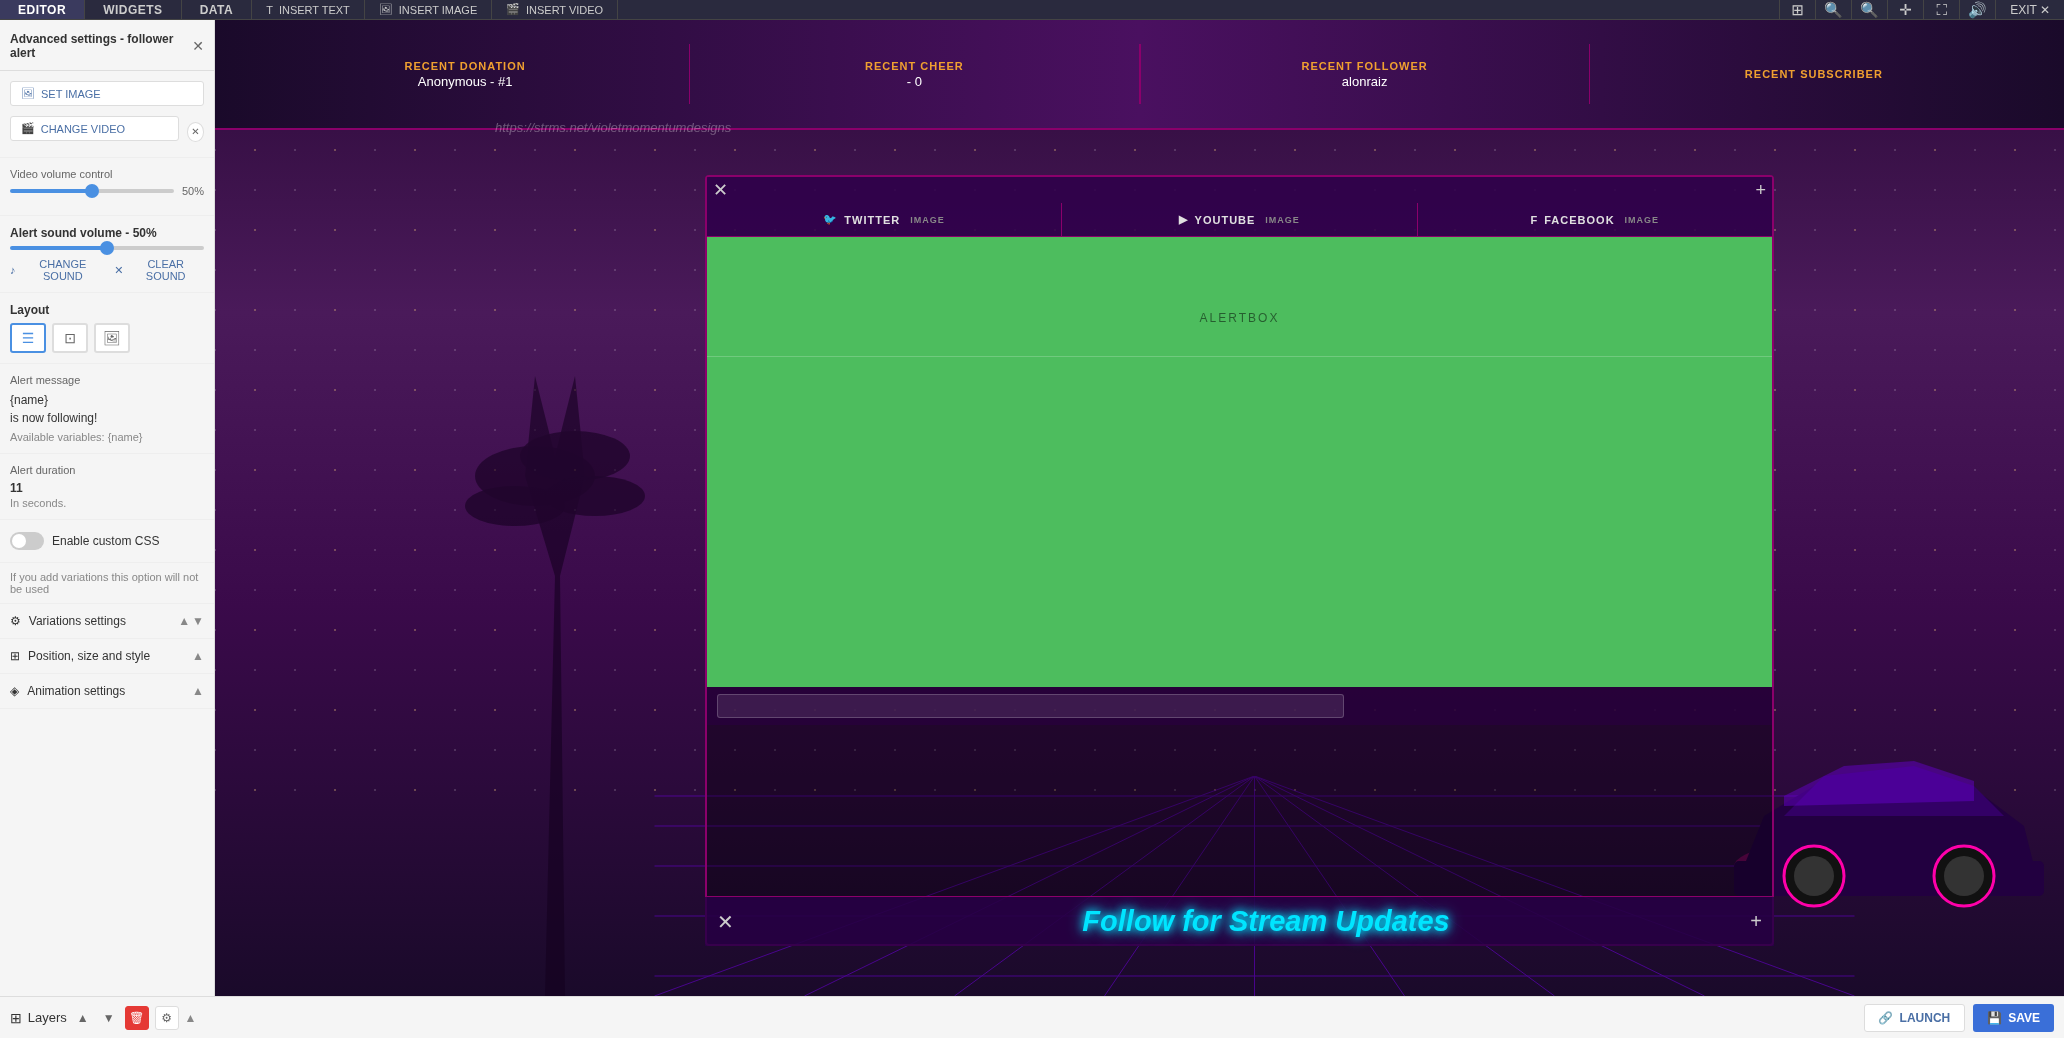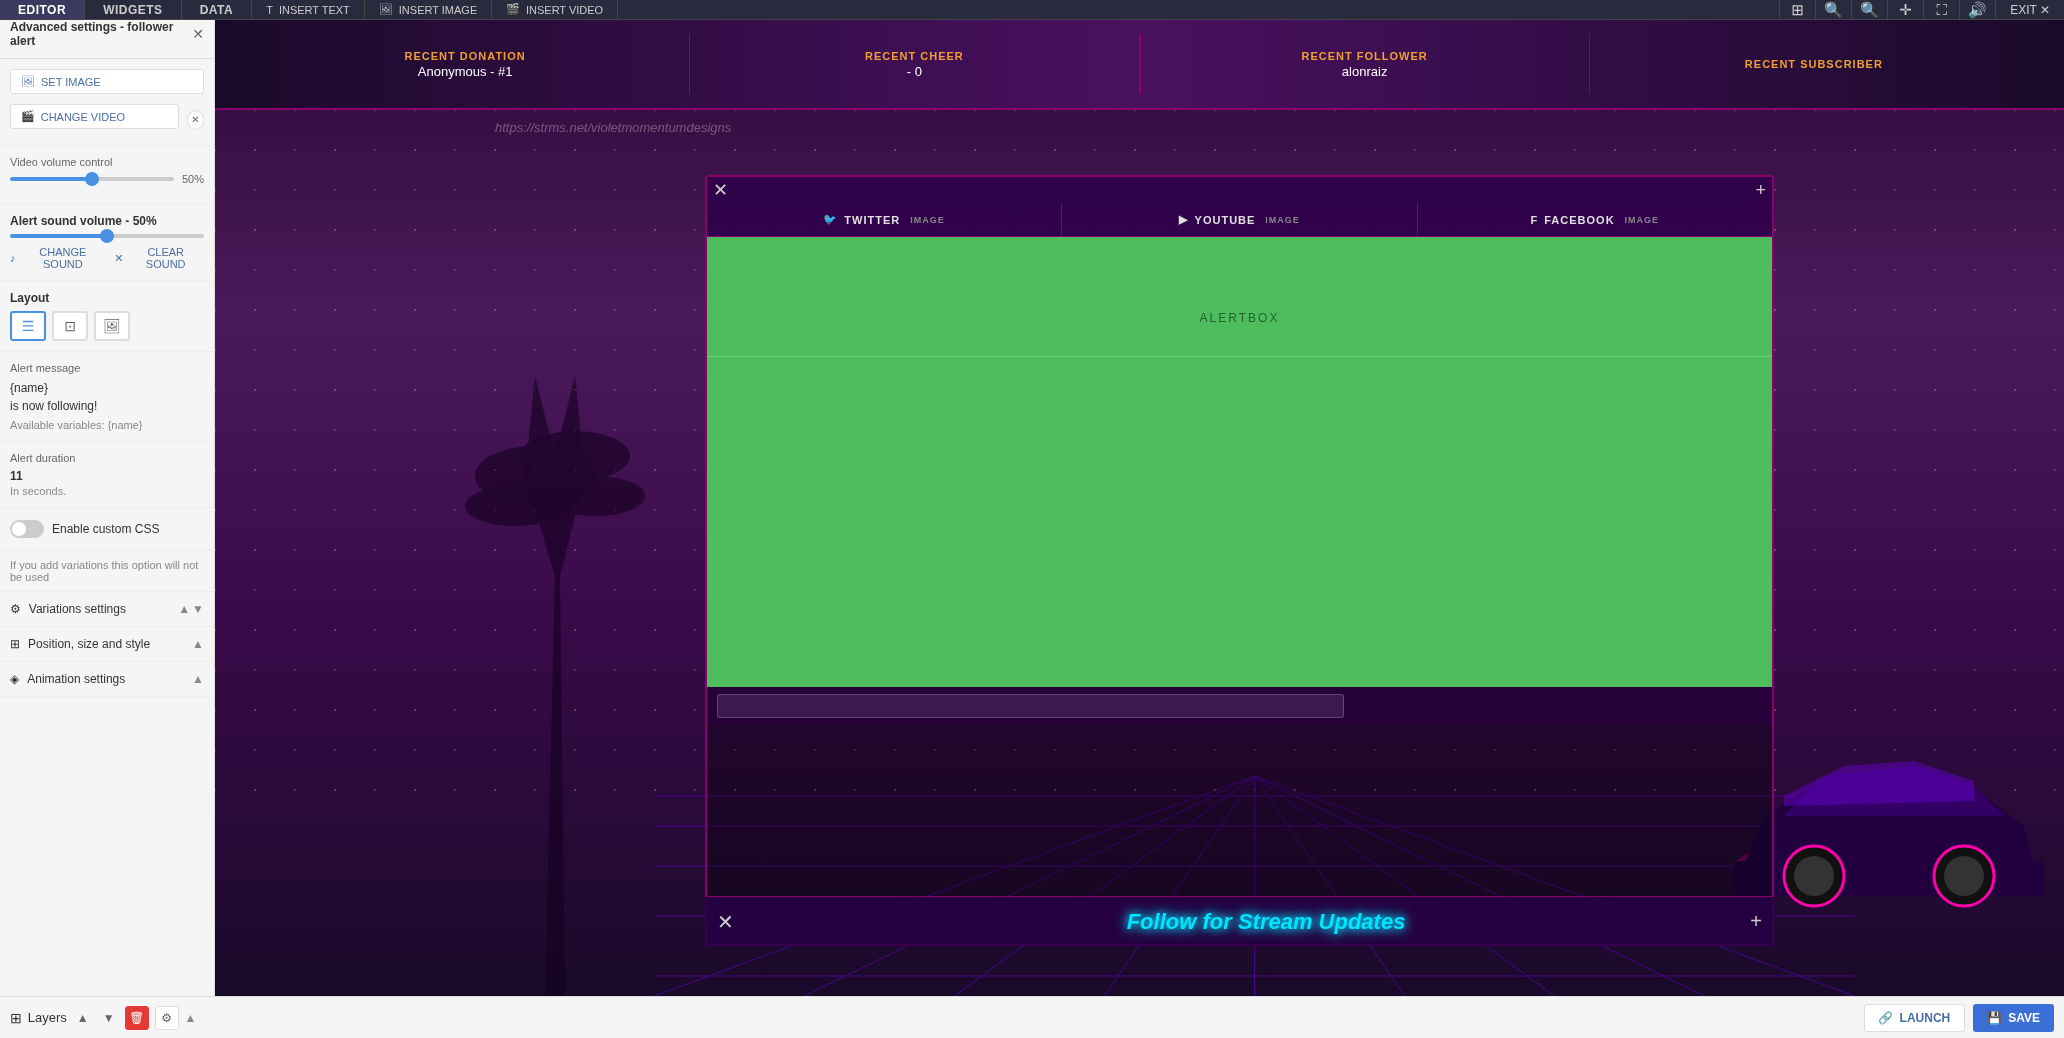--- a/index.html
+++ b/index.html
@@ -39,21 +39,21 @@
 
     
     .left-panel {
       width: 215px; background: #f5f5f5; border-right: 1px solid #ddd;
       display: flex; flex-direction: column; flex-shrink: 0; overflow-y: auto;
       font-size: 12px;
     }
 
     .panel-header {
       display: flex; align-items: center; justify-content: space-between;
-      padding: 0 10px 10px; border-bottom: 1px solid #ddd; background: #f5f5f5;
+      padding: 12px 10px 10px; border-bottom: 1px solid #ddd; background: #f5f5f5;
     }
     .panel-title { font-size: 12px; font-weight: 600; color: #333; }
     .close-btn { cursor: pointer; color: #666; font-size: 14px; }
 
     .panel-section { padding: 10px; border-bottom: 1px solid #eee; }
 
     .set-image-btn, .change-video-btn {
       display: flex; align-items: center; gap: 6px; padding: 5px 10px;
       background: #fff; border: 1px solid #ddd; border-radius: 3px;
       cursor: pointer; font-size: 11px; color: #4a6fa5; margin-bottom: 6px;
@@ -154,21 +154,21 @@
       width: 100%; height: 100%; position: relative; overflow: hidden;
     }
 
     .stream-bg {
       width: 100%; height: 100%; position: absolute; top: 0; left: 0;
       background: linear-gradient(180deg, #2d0a3a 0%, #4a1a5a 30%, #3a0a4a 60%, #1a0a2a 100%);
     }
 
     
     .top-overlay-bar {
-      position: absolute; top: 0; left: 0; right: 0; height: 90px;
+      position: absolute; top: 0; left: 0; right: 0; height: 110px;
       background: linear-gradient(90deg, #1a0a2a 0%, #4a1060 50%, #1a0a2a 100%);
       display: flex; align-items: center; padding: 0 26px;
       border-bottom: 2px solid #8b006b;
     }
 
     .alert-item {
       display: flex; flex-direction: column; align-items: center;
       flex: 1; padding: 5px;
     }
     .alert-item-label {
@@ -513,21 +513,21 @@
 
         <div style="background:rgba(40,0,60,0.8); height:38px; display:flex; align-items:center; padding:0 10px;">
           <div style="width:60%; height:24px; background:rgba(255,255,255,0.1); border:1px solid rgba(255,255,255,0.2); border-radius:3px;"></div>
         </div>
       </div>
 
       <div style="position:absolute; bottom:50px; left:490px; right:290px; height:50px;
                   background:rgba(40,0,70,0.85); border-top:1px solid #8b006b;
                   display:flex; align-items:center; justify-content:space-between; padding:0 12px; z-index:4;">
         <span style="font-size:20px; color:#ccc; cursor:pointer;">✕</span>
-        <span style="font-size:22px; color:#00e5ff; font-style:italic; font-weight:bold;
+        <span style="font-size:29px; color:#00e5ff; font-style:italic; font-weight:bold;
                      text-shadow: 0 0 8px #00e5ff, 0 0 15px #00e5ff; padding-left: 48px;">Follow for Stream Updates</span>
         <span style="font-size:20px; color:#ccc; cursor:pointer;">+</span>
       </div>
 
     </div>
   </div>
 
 </div>
 
 <div class="bottom-bar">

